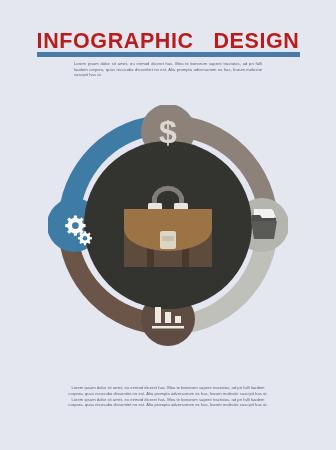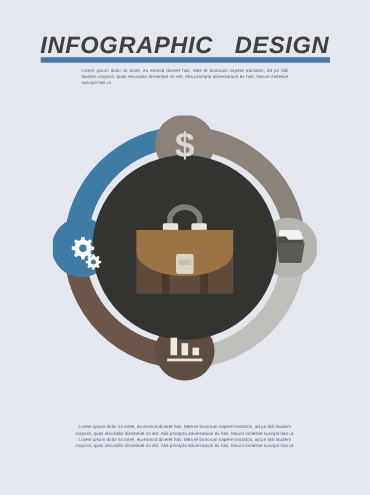--- a/index.html
+++ b/index.html
@@ -20,24 +20,23 @@
   .header {
     position:absolute;
     left:0; top:28px;
     width:336px;
     text-align:center;
   }
   .title {
     font-size:21.5px;
     font-weight:bold;
     letter-spacing:0.6px;
-    color:#404040;
+    color:#b91c1c;
     line-height:26px;
     white-space:pre;
-    font-style:italic;
   }
   .title-rule {
     position:absolute;
     left:37px; top:52px;
     width:263px; height:5px;
     background:#4A7AA7;
   }
 
   
   .lorem-top {

